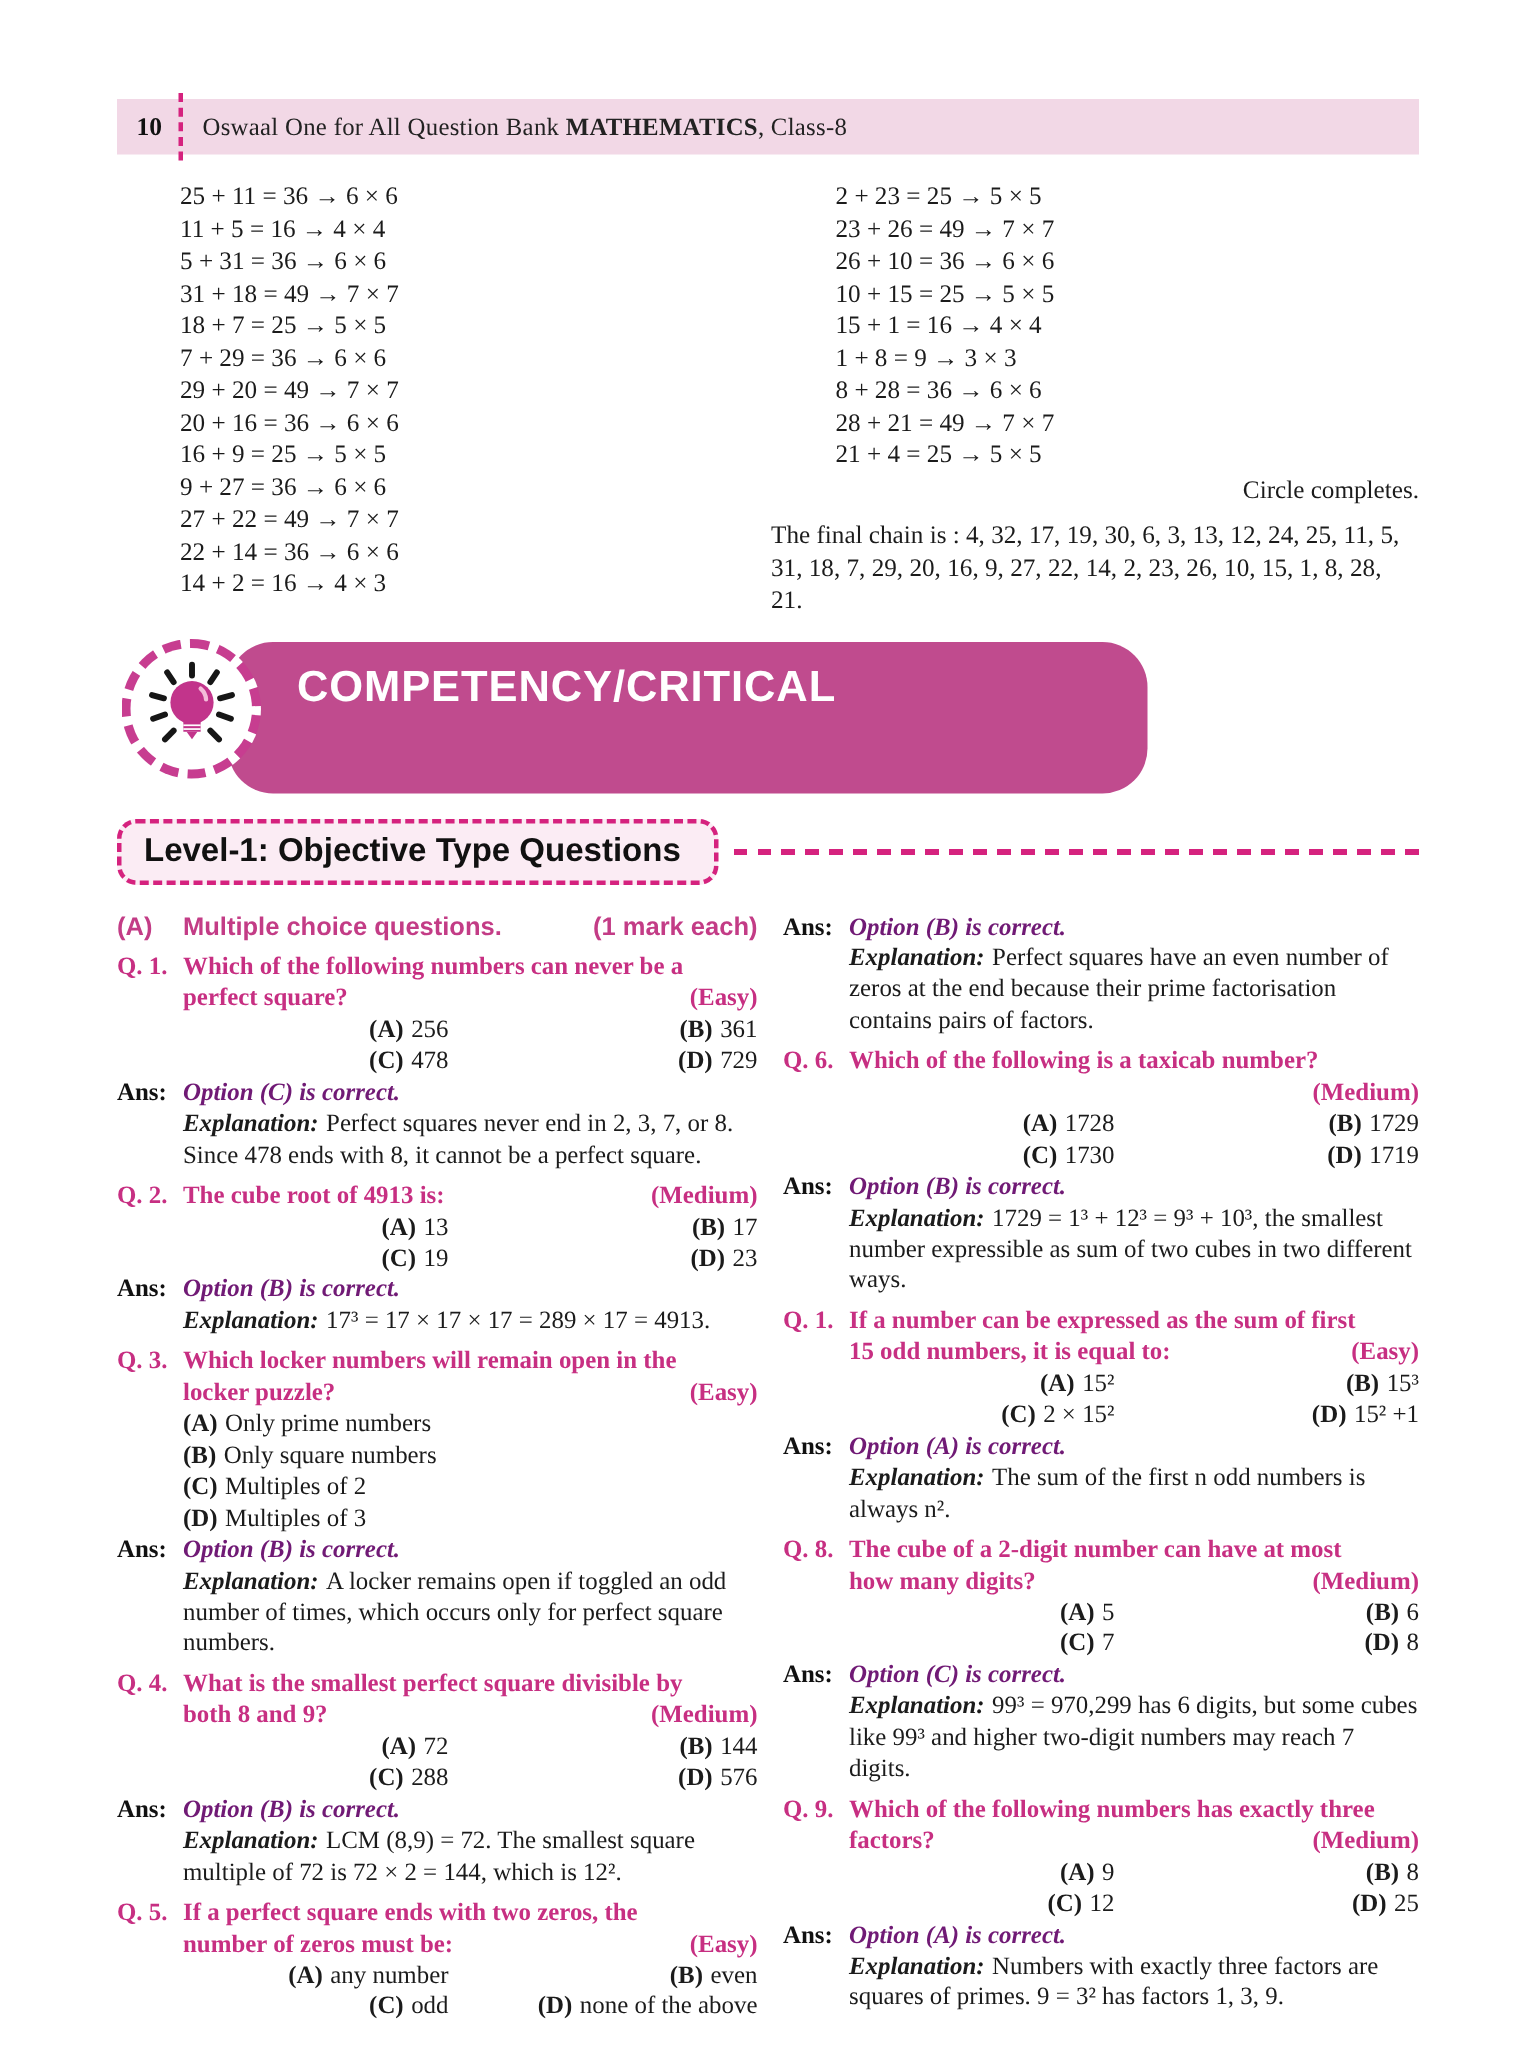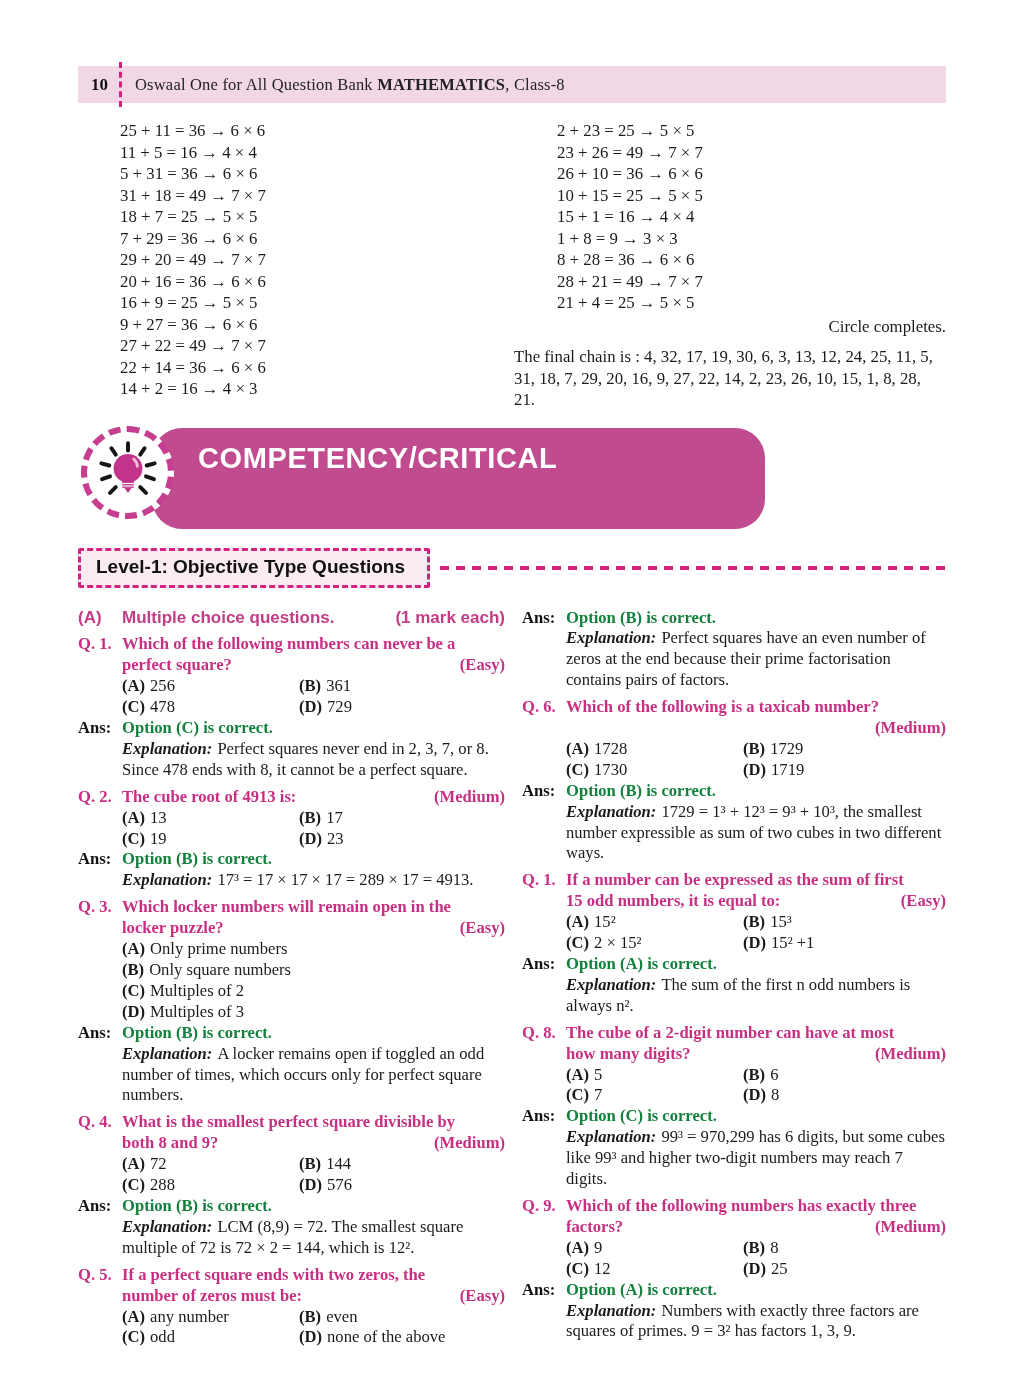--- a/index.html
+++ b/index.html
@@ -45,24 +45,24 @@
   .banner-text {
     position:absolute; left:120px; top:11px; color:#ffffff;
     font-family:"Liberation Sans","DejaVu Sans",sans-serif;
     font-weight:bold; font-size:29px; line-height:39px; letter-spacing:0.6px;
     z-index:3; white-space:nowrap;
   }
 
   
   .level-row { display:flex; align-items:center; margin-top:16px; height:46px; }
   .level-pill {
-    border:3px dashed #d5227e; background:#fbecf4; border-radius:2px;
+    border:3px dashed #d5227e; background:#fbecf4; border-radius:13px;
     padding:5px 22px 7px 15px;
     font-family:"Liberation Sans","DejaVu Sans",sans-serif;
-    font-size:19px; font-weight:bold; color:#111; white-space:nowrap;
+    font-size:22px; font-weight:bold; color:#111; white-space:nowrap;
   }
   .level-pill .lvl { font-weight:900; }
   .level-dashes {
     flex:1; height:4px; margin-left:10px;
     background:repeating-linear-gradient(90deg,#d5227e 0 9px,transparent 9px 16px);
   }
 
   
   .questions { display:flex; margin-top:17px; font-size:16.6px; line-height:20.9px; }
   .q-col { width:427px; }
@@ -73,26 +73,26 @@
   }
   .sec-label { width:44px; flex:none; }
   .sec-marks { margin-left:auto; }
   .q-block { margin-bottom:6px; }
   .q-row { display:flex; }
   .q-num { width:44px; flex:none; color:#c72f82; font-weight:bold; }
   .q-head { flex:1; }
   .q-head-line { display:flex; color:#c72f82; font-weight:bold; }
   .q-tag { margin-left:auto; padding-left:8px; }
   .opts { margin-left:44px; }
-  .opts.grid { display:grid; grid-template-columns:177px 1fr; }
+  .opts.grid { display:grid; grid-template-columns:177px 1fr;text-align:right; }
   .opt-label { font-weight:bold; margin-right:5px; }
   .ans-row { display:flex; }
   .ans-label { width:44px; flex:none; font-weight:bold; color:#111; }
   .ans-body { flex:1; }
-  .ans-opt { font-weight:bold; color:#15803d; }
+  .ans-opt { font-weight:bold; color:#701a75;font-style:italic; }
   .expl-label { font-weight:bold; font-style:italic; margin-right:5px; }
 </style>
 </head>
 <body>
 
 <div class="content">
 
   <div class="header-bar">
     <span class="page-num">10</span>
     <span class="header-divider"></span>

